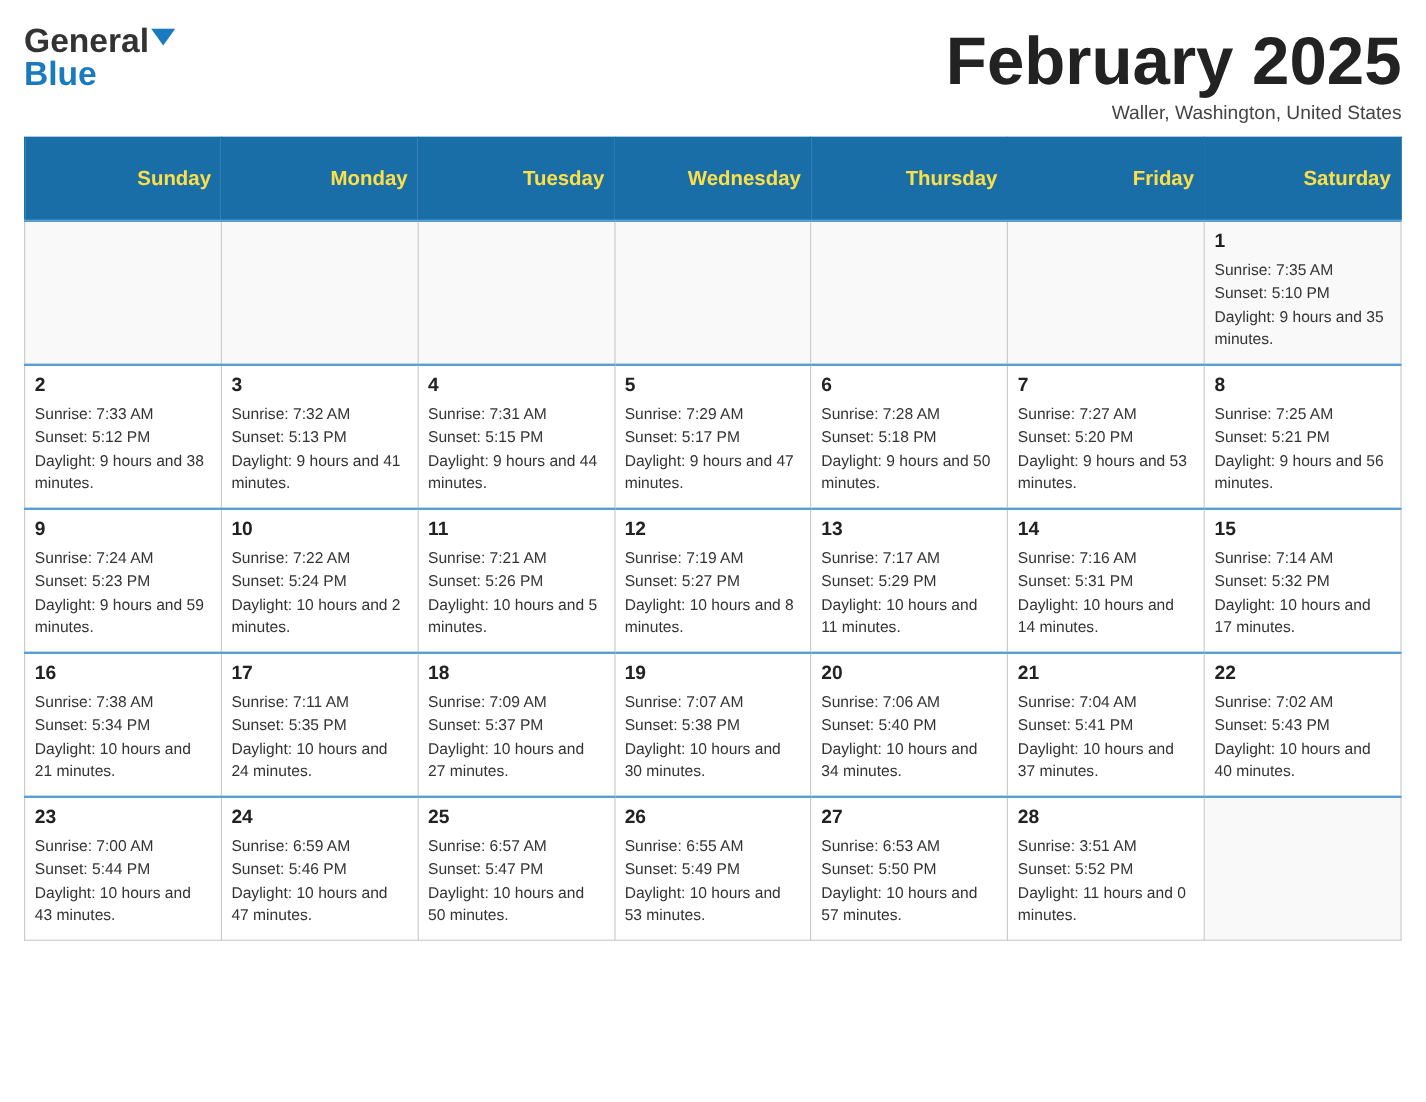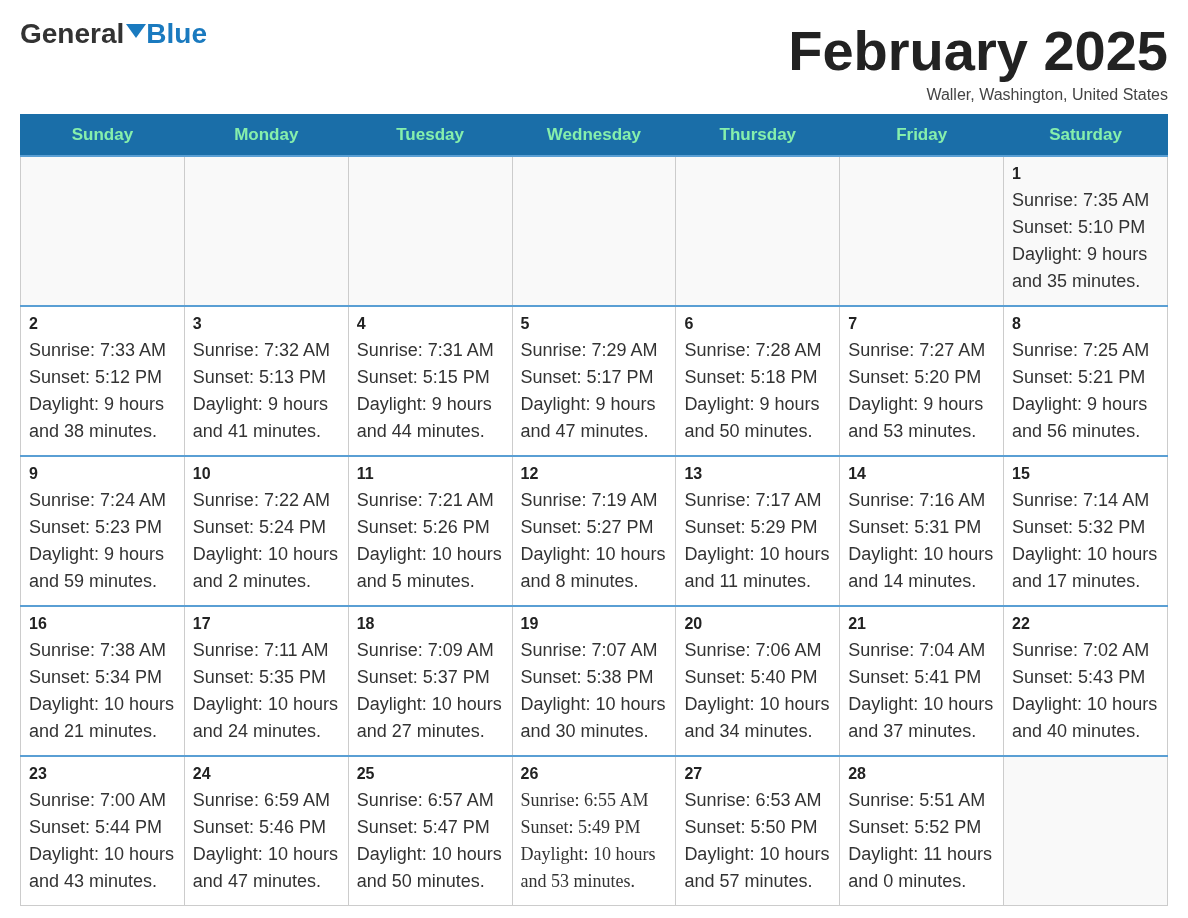--- a/index.html
+++ b/index.html
@@ -11,20 +11,21 @@
       min-height: 918px;
     }
     .header {
       display: flex;
       justify-content: space-between;
       align-items: flex-start;
       margin-bottom: 10px;
     }
     .logo {
       display: flex;
+      flex-direction: column;
       align-items: flex-start;
       text-align: right;
     }
     .logo-general {
       font-size: 28px;
       font-weight: bold;
       color: #333;
       line-height: 1;
     }
     .logo-blue {
@@ -58,46 +59,46 @@
       color: #444;
       margin-top: 4px;
     }
     .calendar {
       width: 100%;
       border-collapse: collapse;
       margin-top: 10px;
     }
     .calendar th {
       background: #1a6ea8;
-      color: #86efac;
+      color: #fde047;
       font-size: 17px;
       font-weight: bold;
-      padding: 10px 8px;
-      text-align: center;
+      padding: 24px 8px;
+      text-align: right;
       border: 1px solid #1a6ea8;
     }
     .calendar td {
       border: 1px solid #ccc;
       vertical-align: top;
       padding: 8px 8px 10px 8px;
       width: calc(100% / 7);
       min-height: 120px;
     }
     .calendar tr td {
       border-top: 2px solid #5a9fd4;
     }
     .day-number {
       font-size: 16px;
       font-weight: bold;
       color: #222;
       display: block;
       margin-bottom: 4px;
     }
     .day-info {
-      font-size: 18px;
+      font-size: 13px;
       color: #333;
       line-height: 1.5;
     }
     .empty-cell {
       background: #f9f9f9;
     }
     .calendar tbody tr:first-child td {
       background: #f9f9f9;
     }
   </style>
@@ -291,32 +292,32 @@
 Daylight: 10 hours and 47 minutes.</div>
         </td>
         <td>
           <span class="day-number">25</span>
           <div class="day-info" style="white-space: pre-line;">Sunrise: 6:57 AM
 Sunset: 5:47 PM
 Daylight: 10 hours and 50 minutes.</div>
         </td>
         <td>
           <span class="day-number">26</span>
-          <div class="day-info" style="white-space: pre-line; font-family: Liberation Serif, serif;">Sunrise: 6:55 AM
+          <div class="day-info" style="white-space: pre-line;">Sunrise: 6:55 AM
 Sunset: 5:49 PM
 Daylight: 10 hours and 53 minutes.</div>
         </td>
         <td>
           <span class="day-number">27</span>
           <div class="day-info" style="white-space: pre-line;">Sunrise: 6:53 AM
 Sunset: 5:50 PM
 Daylight: 10 hours and 57 minutes.</div>
         </td>
         <td>
           <span class="day-number">28</span>
-          <div class="day-info" style="white-space: pre-line;">Sunrise: 5:51 AM
+          <div class="day-info" style="white-space: pre-line;">Sunrise: 3:51 AM
 Sunset: 5:52 PM
 Daylight: 11 hours and 0 minutes.</div>
         </td>
         <td class="empty-cell"></td>
       </tr>
     </tbody>
 </table>
 
 </body></html>

